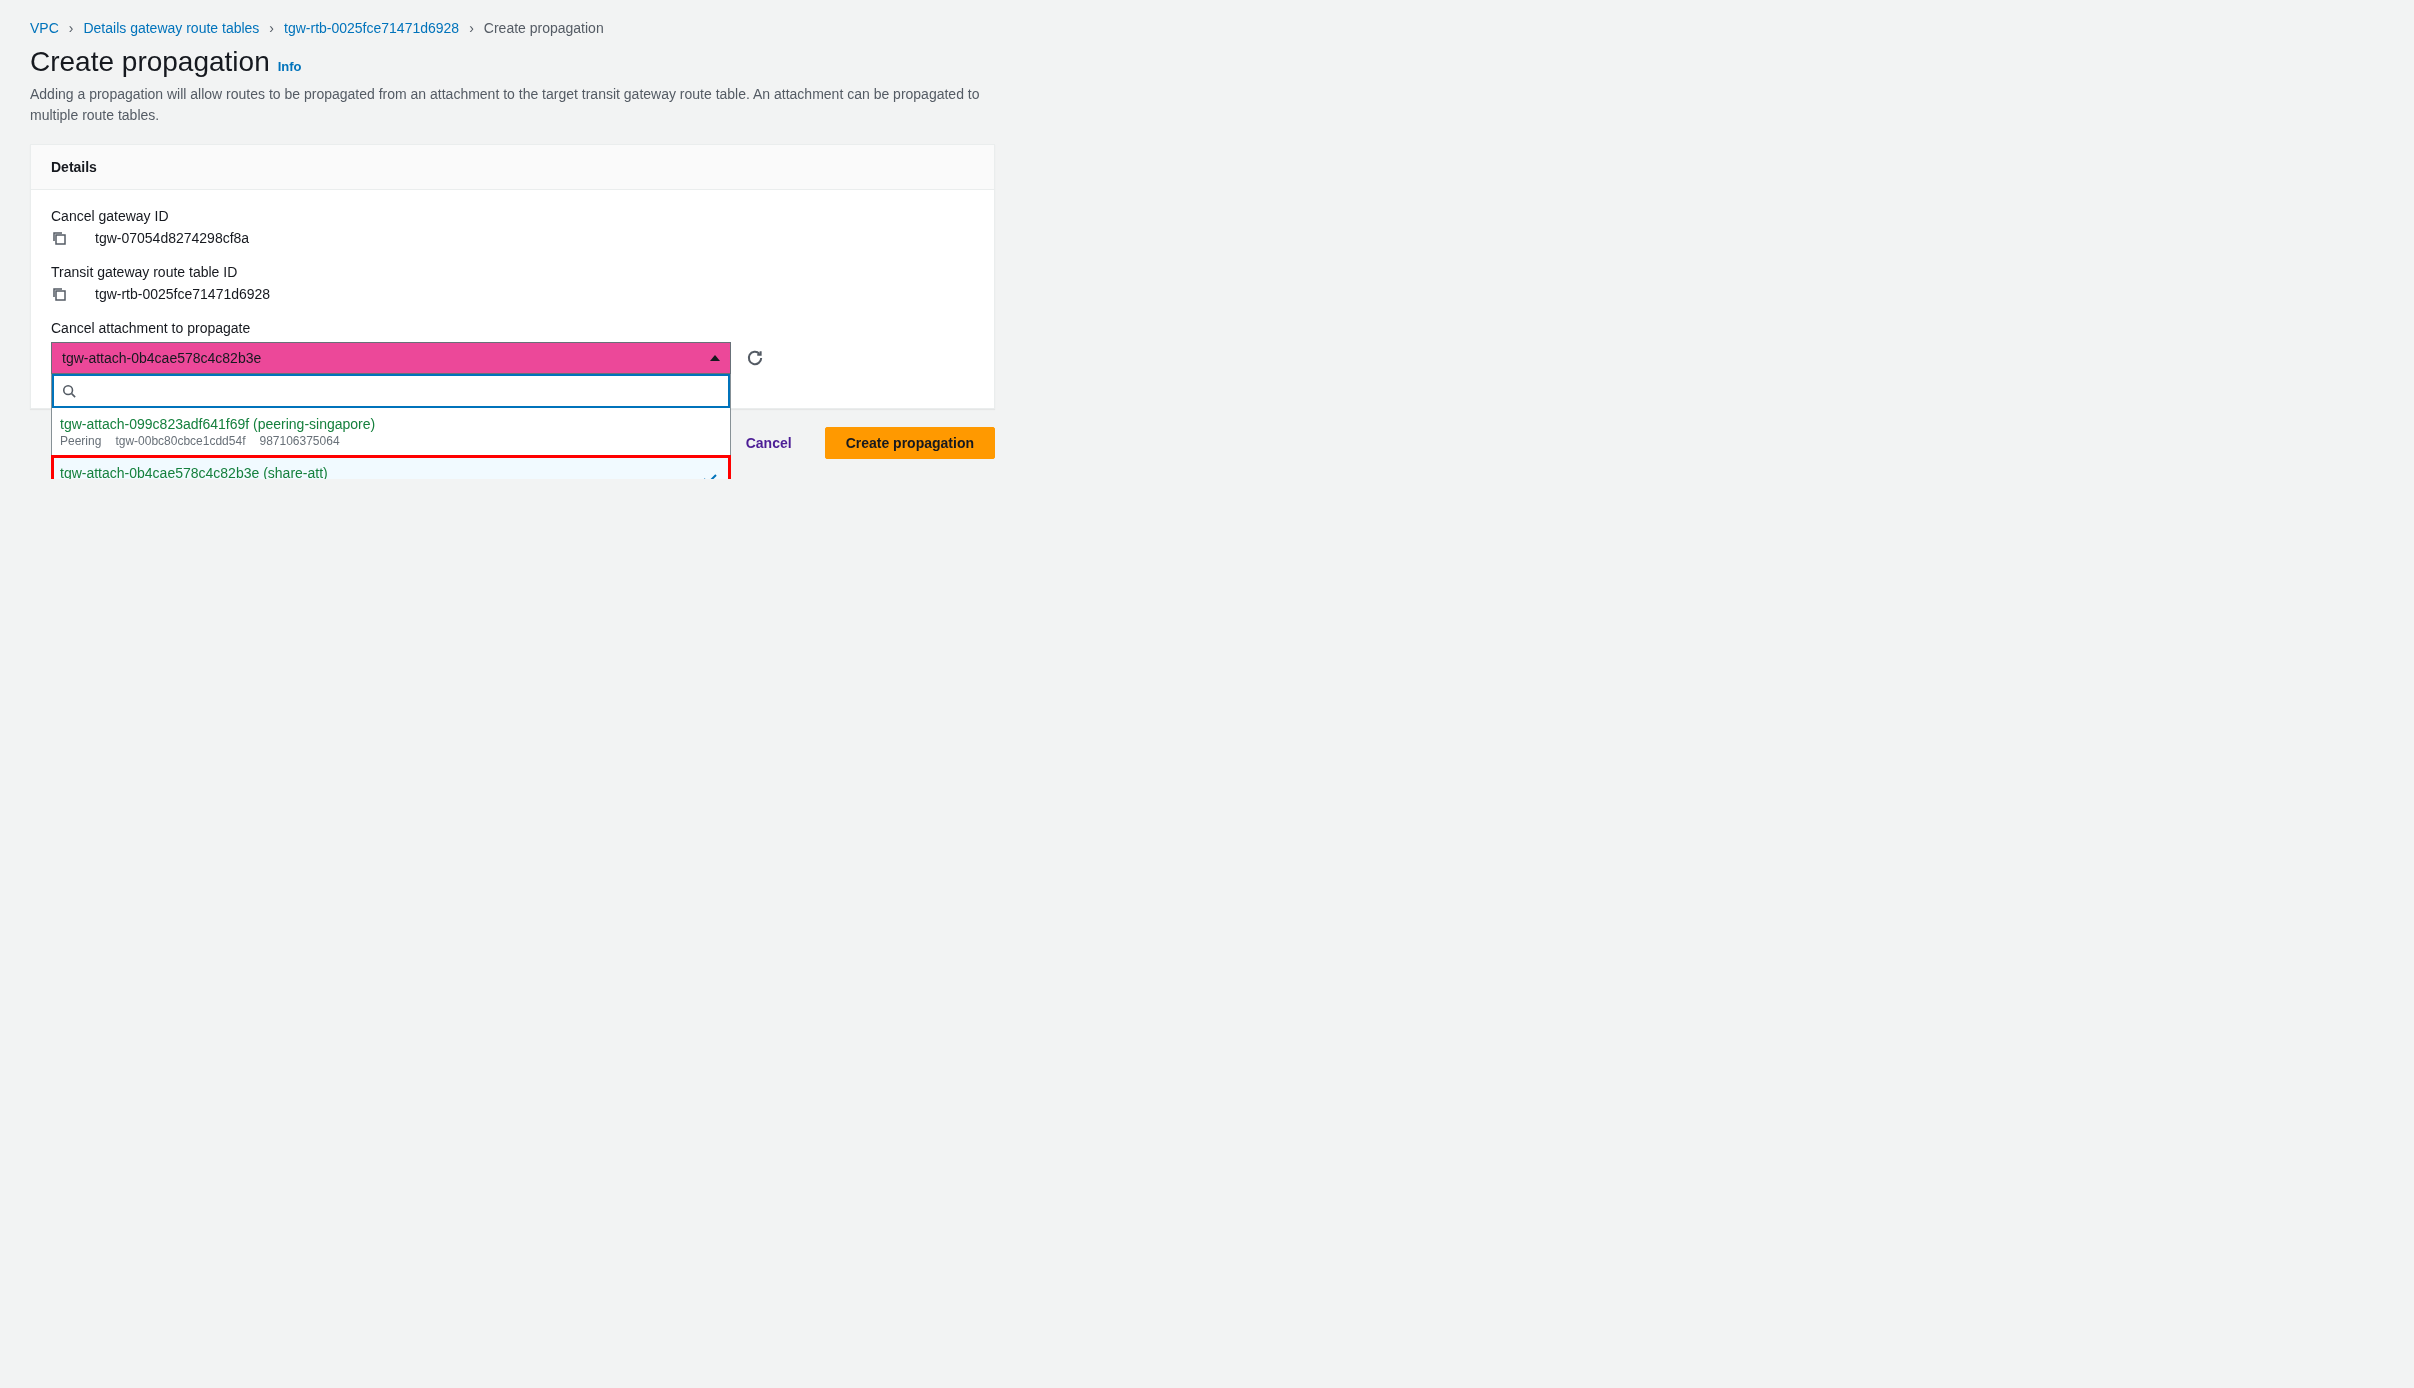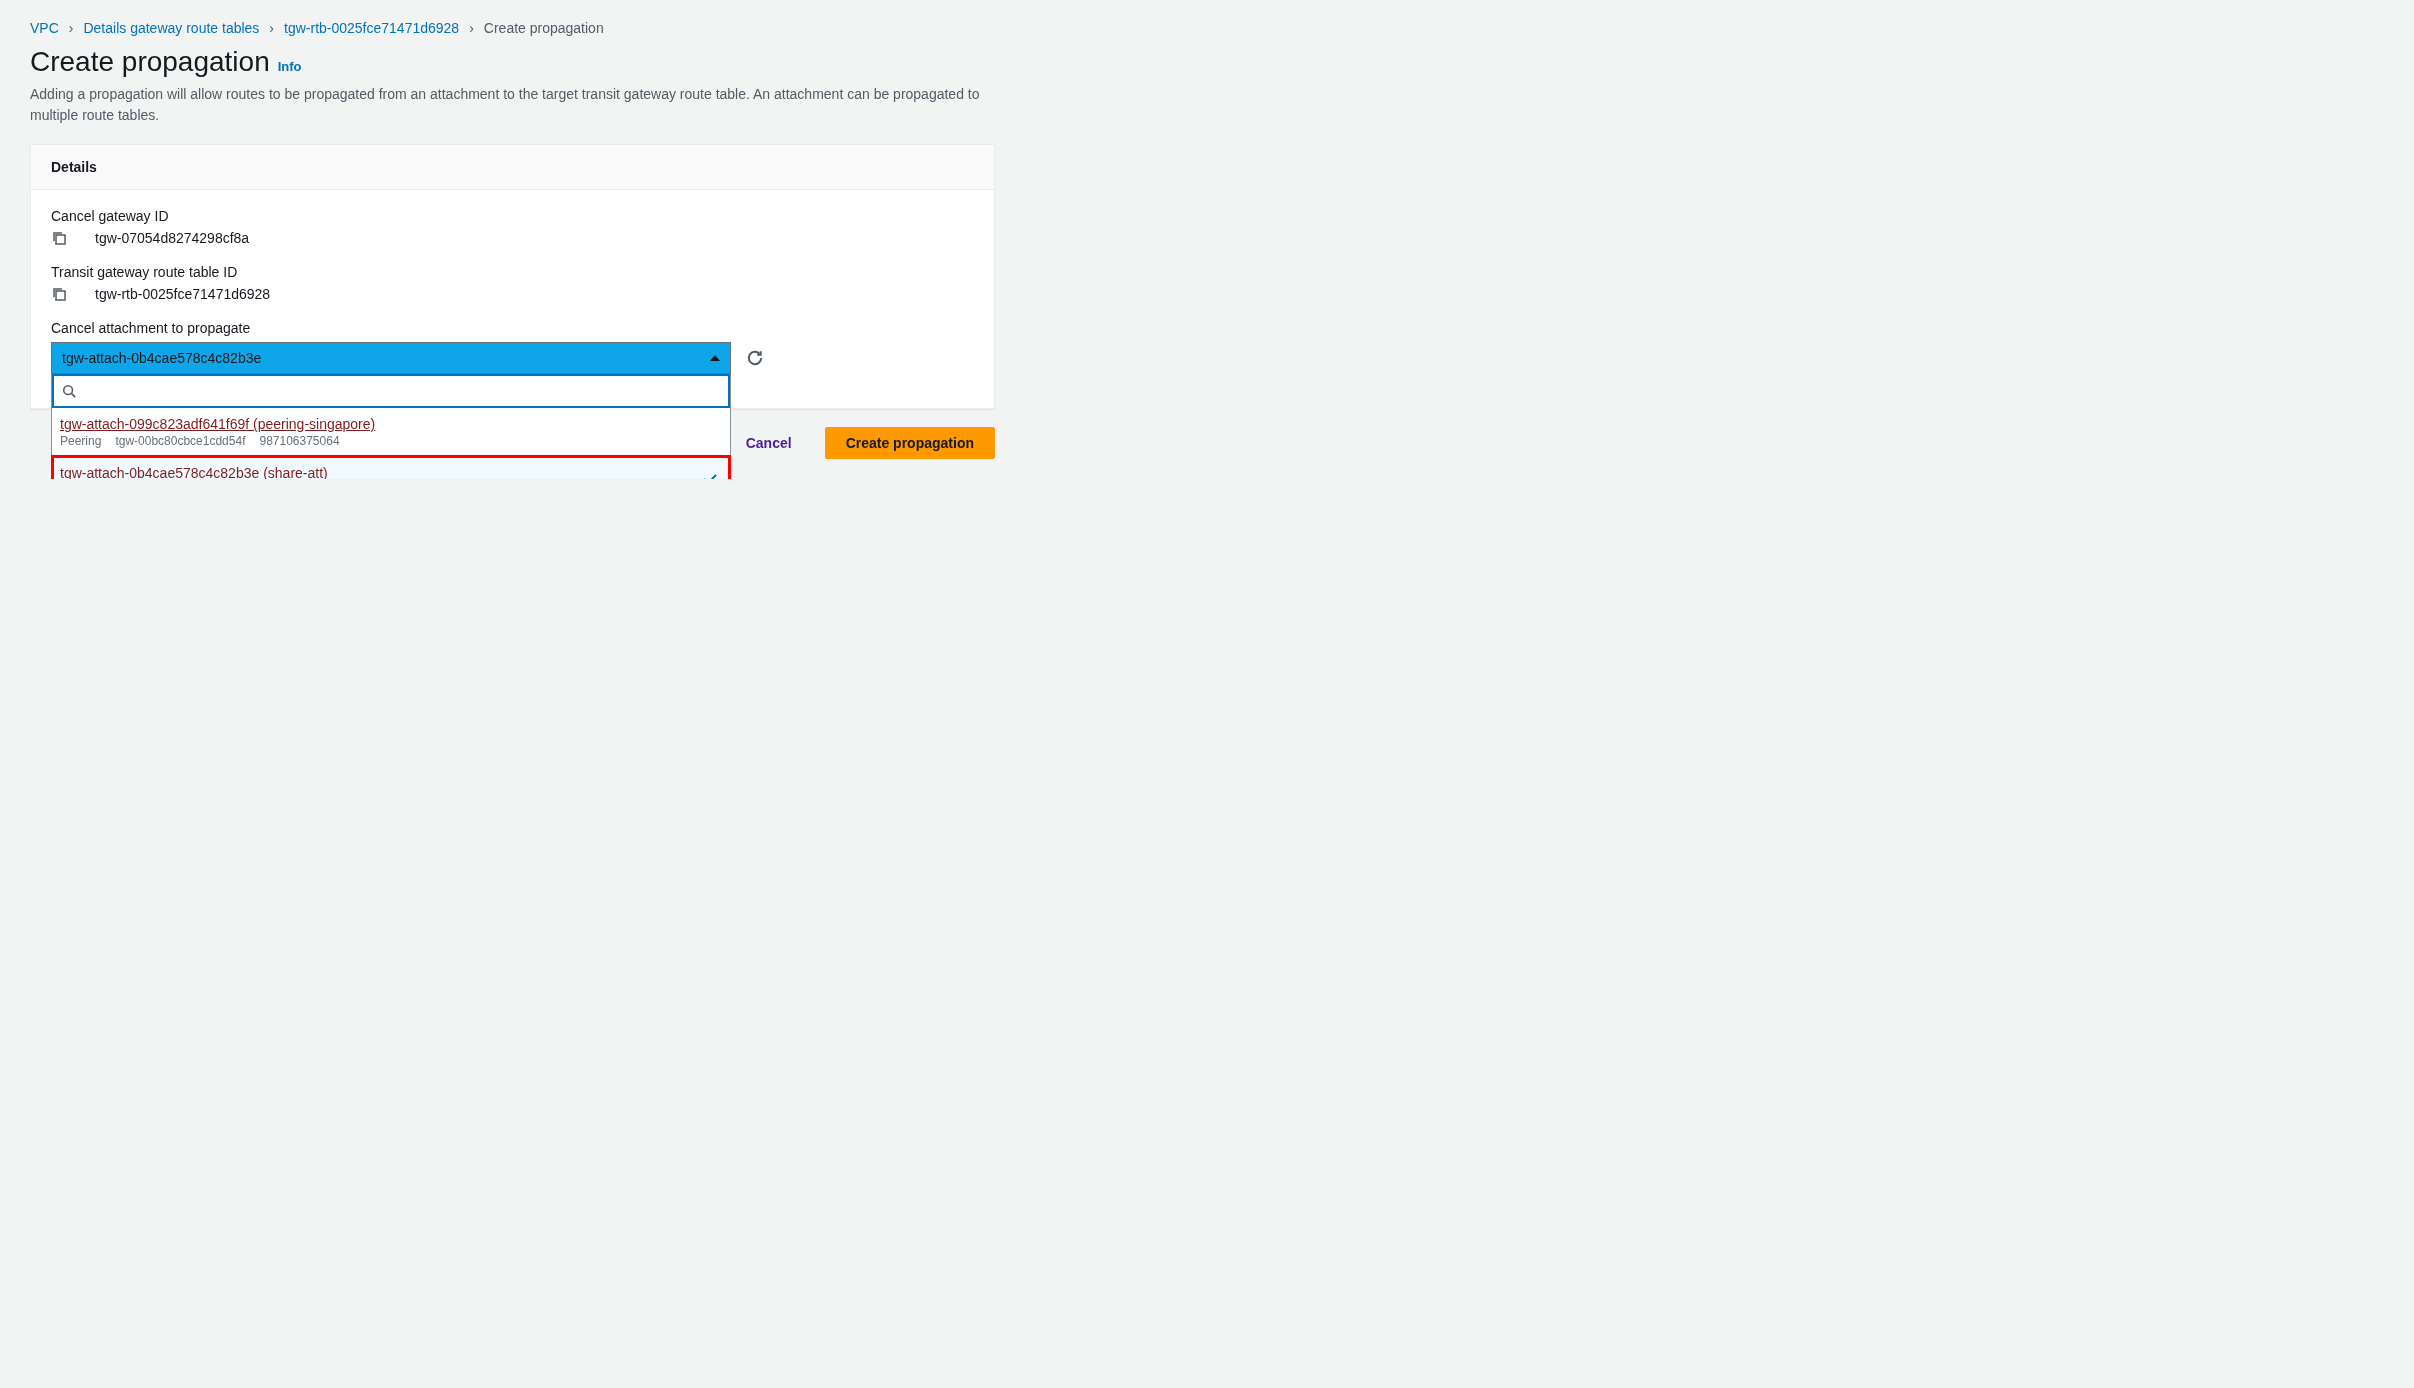--- a/index.html
+++ b/index.html
@@ -39,21 +39,21 @@
     .copy-line { display: flex; align-items: center; gap: 28px; }
     .copy-icon {
       width: 16px; height: 16px; cursor: pointer; color: #545b64;
     }
     .value-text { font-size: 14px; }
     .select-row { display: flex; align-items: center; gap: 12px; }
     .select-box {
       position: relative;
       width: 680px;
       border: 1px solid #687078;
-      background: #0ea5e9;
+      background: #ec4899;
       height: 32px;
       display: flex;
       align-items: center;
       padding: 0 10px;
       cursor: pointer;
     }
     .select-box .caret {
       margin-left: auto;
       width: 0; height: 0;
       border-left: 5px solid transparent;
@@ -88,21 +88,21 @@
     .search-icon { width: 14px; height: 14px; color: #545b64; }
     .option {
       padding: 8px 12px 8px 8px;
       border-top: 1px solid #eaeded;
       cursor: pointer;
       position: relative;
     }
     .option:first-of-type { border-top: none; }
     .option.selected { background: #f1faff; }
     .option.highlighted { outline: 3px solid #ff0000; outline-offset: -2px; }
-    .option-title { font-size: 14px; color: #7f1d1d; text-decoration: underline; }
+    .option-title { font-size: 14px; color: #15803d; }
     .option-meta { font-size: 12px; color: #687078; margin-top: 2px; display: flex; gap: 14px; }
     .check-icon { position: absolute; right: 12px; top: 14px; color: #0073bb; width: 16px; height: 16px; }
     .actions {
       width: 965px;
       display: flex; justify-content: flex-end; gap: 12px; align-items: center;
     }
     .btn { height: 32px; padding: 0 20px; font-size: 14px; font-weight: 700; border-radius: 2px; cursor: pointer; border: 1px solid transparent; }
     .btn.cancel { background: transparent; border-color: transparent; color: #4c1d95; }
     .btn.primary { background: #ff9900; border-color: #ff9900; color: #16191f; }
     .dropdown-wrap { position: relative; width: 680px; }

